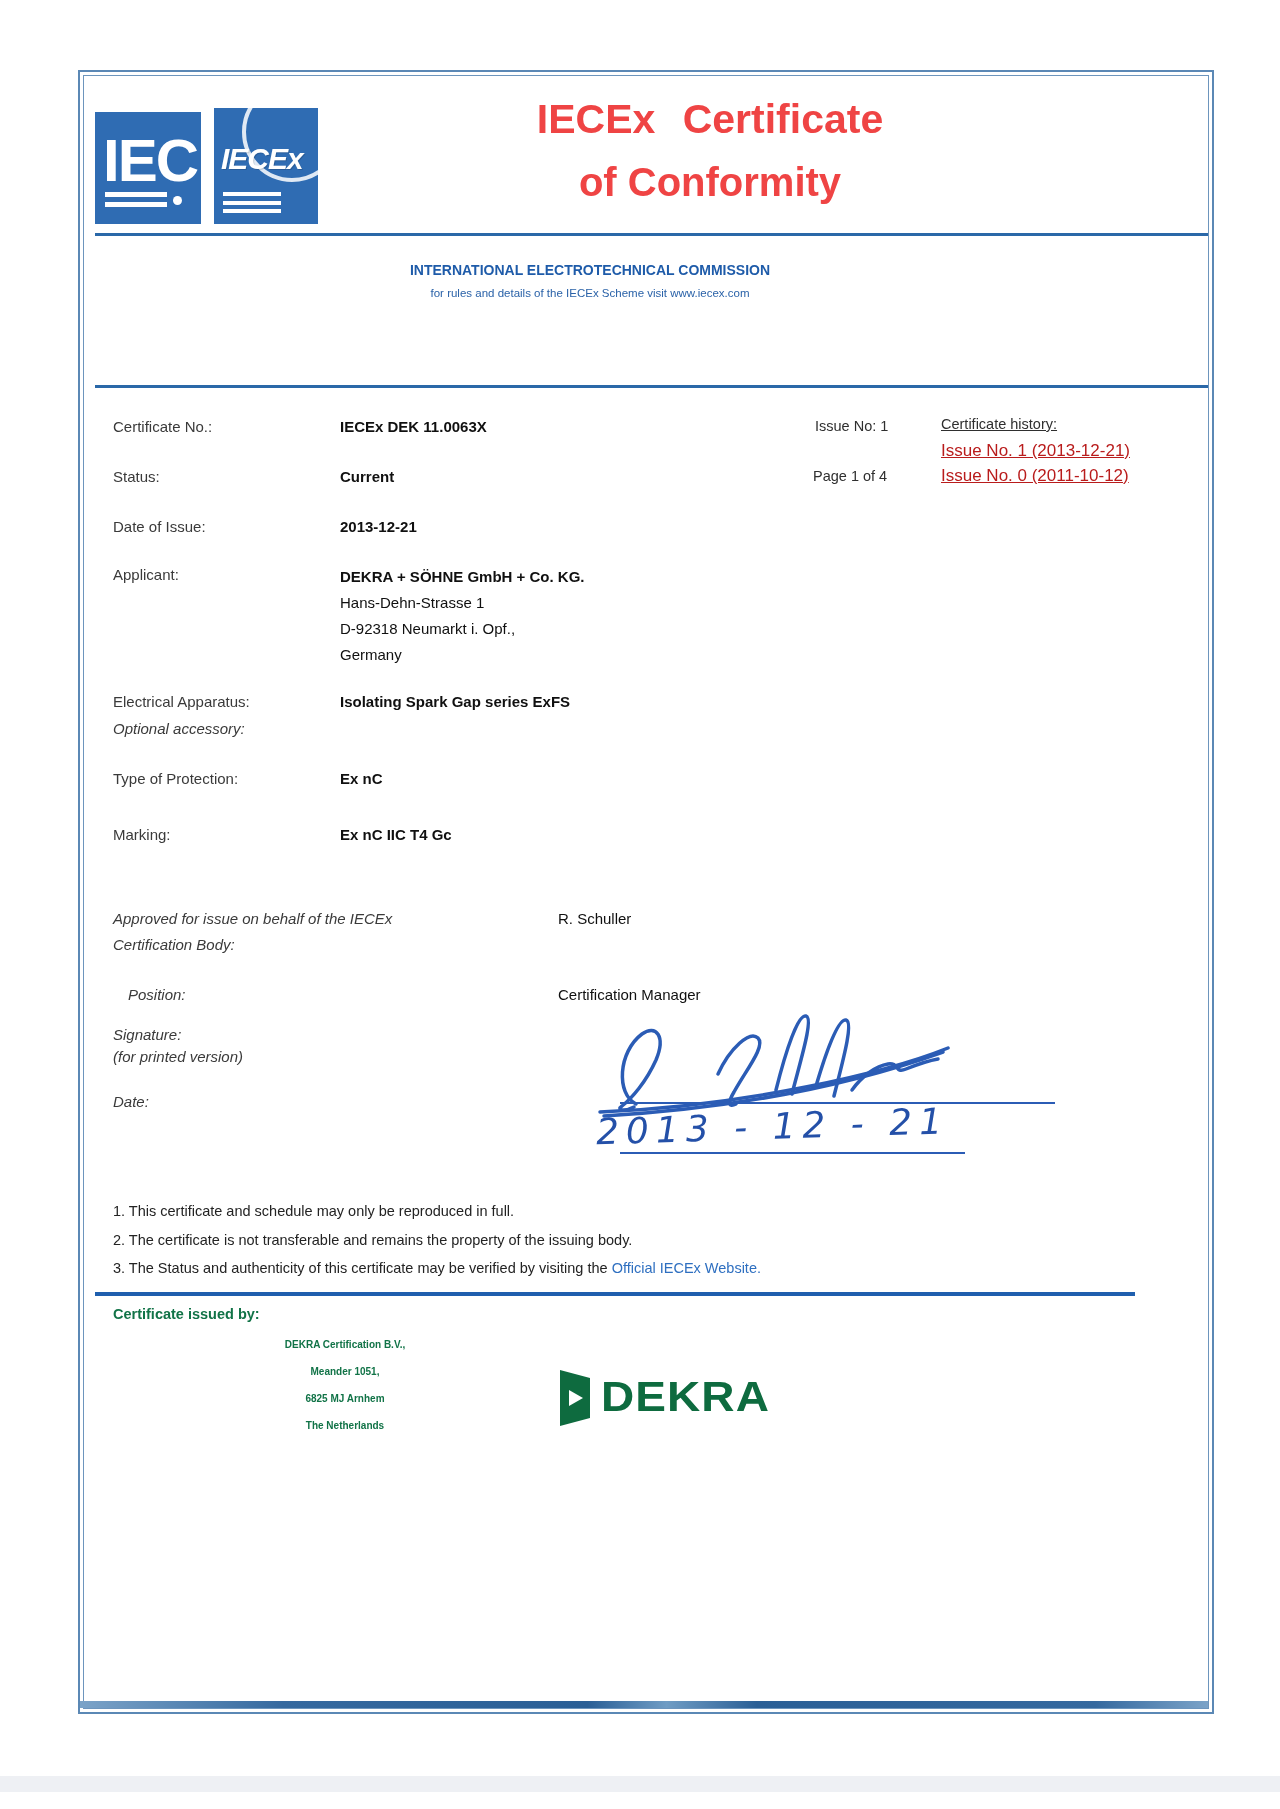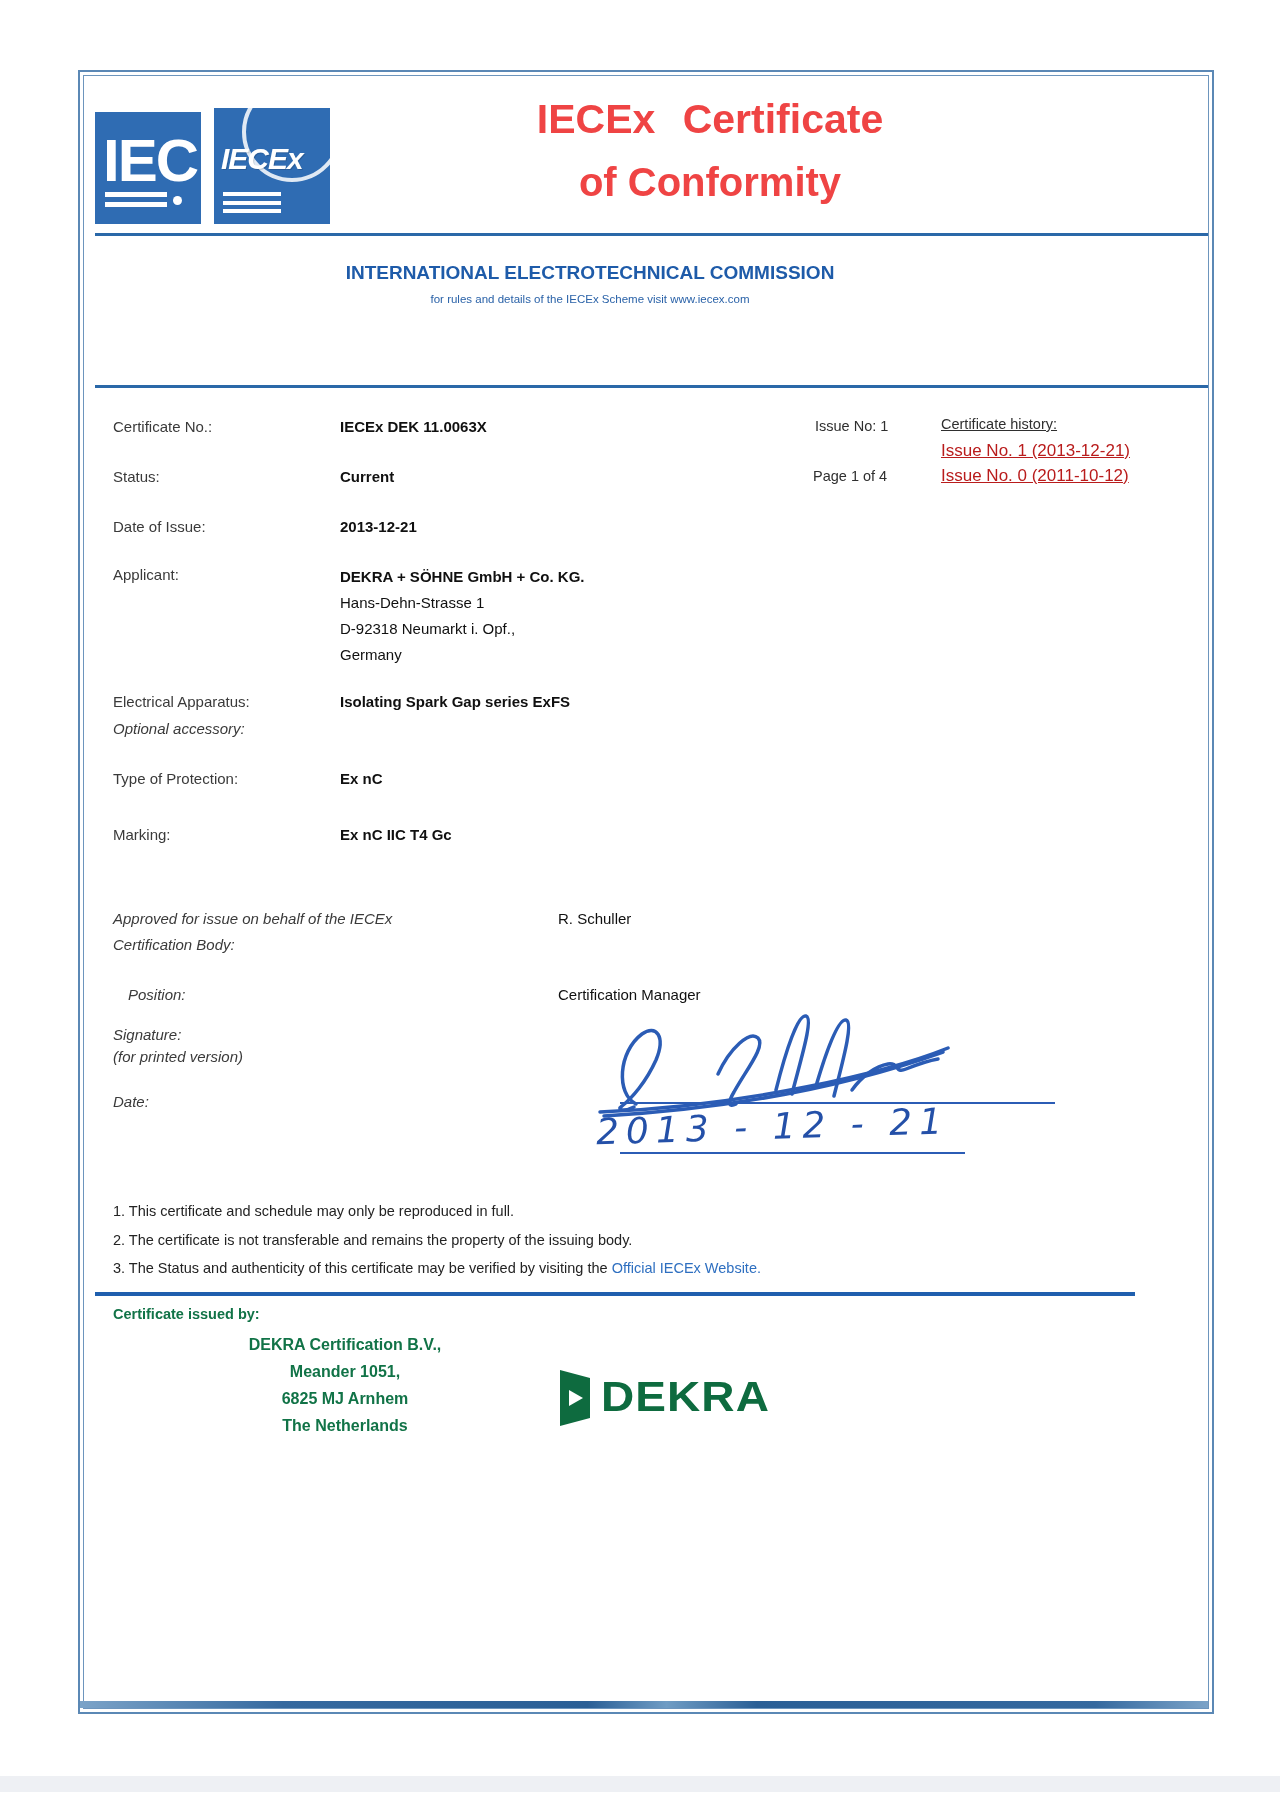--- a/index.html
+++ b/index.html
@@ -9,52 +9,52 @@
   
   .frame{left:78px;top:70px;width:1132px;height:1640px;border:2px solid #5b88b5;}
   .frame-inner{position:absolute;left:3px;top:3px;right:3px;bottom:3px;border:1px solid #6d95bd;}
   .frame-bottom-heavy{left:80px;top:1701px;width:1128px;height:7px;
     background:linear-gradient(90deg,#7ba3c8 0%,#35699f 18%,#2a5f96 45%,#6f9cc4 52%,#2a5f96 60%,#35699f 90%,#7ba3c8 100%);}
 
   
   .iec-logo{left:95px;top:112px;width:106px;height:112px;background:#2f6cb3;color:#fff;}
   .iec-logo .word{position:absolute;left:8px;top:14px;font-size:60px;font-weight:bold;letter-spacing:-2px;color:#fff;}
   .logo-bar{position:absolute;height:5px;background:#fff;}
-  .iecex-logo{left:214px;top:108px;width:116px;height:116px;background:#2f6cb3;color:#fff;overflow:hidden;}
+  .iecex-logo{left:214px;top:108px;width:104px;height:116px;background:#2f6cb3;color:#fff;overflow:hidden;}
   .iecex-logo .swirl{position:absolute;left:28px;top:-26px;width:92px;height:92px;border:4px solid rgba(255,255,255,.85);border-radius:50%;}
   .iecex-logo .word{position:absolute;left:7px;top:34px;font-size:30px;font-weight:bold;font-style:italic;letter-spacing:-1px;color:#fff;text-shadow:1px 1px 0 rgba(0,0,0,.15);}
   .title-block{left:430px;top:96px;width:560px;text-align:center;color:#ef4444;font-weight:bold;}
   .title-line1{font-size:41px;word-spacing:16px;}
   .title-line2{font-size:40px;margin-top:17px;}
 
   .rule{background:#2a68a8;height:3px;}
   .ruleA{left:95px;top:233px;width:1113px;}
   .ruleB{left:95px;top:385px;width:1113px;}
   .ruleC{left:95px;top:1292px;width:1040px;height:4px;background:#1f5fae;}
 
   .commission{left:95px;top:262px;width:990px;text-align:center;color:#1e5ba9;}
-  .comm1{font-size:19px;font-weight:bold;}
+  .comm1{font-size:14px;font-weight:bold;}
   .comm2{font-size:17.5px;font-weight:bold;margin-top:7px;}
   .comm3{font-size:11.5px;margin-top:9px;color:#2a62a8;}
 
   
   .lbl{font-size:15px;color:#3a3a3a;}
   .val{font-size:15px;color:#101010;font-weight:bold;}
   .valreg{font-size:15px;color:#101010;}
   .ital{font-style:italic;}
   .rcol{font-size:14.5px;color:#2f2f2f;}
   .hist{font-size:17px;color:#b91c1c;text-decoration:underline;}
   .addr div{line-height:26px;}
 
   .notes{left:113px;top:1203px;width:1000px;font-size:14.5px;color:#232323;}
   .notes div{margin-bottom:12.5px;}
   .weblink{color:#2e6fc0;}
 
   .green{color:#117347;}
-  .issuer-addr{left:245px;top:1331px;width:200px;text-align:center;font-size:16px;font-weight:bold;color:#117347;}
+  .issuer-addr{left:245px;top:1331px;width:200px;text-align:center;font-size:10px;font-weight:bold;color:#117347;}
   .issuer-addr div{line-height:27px;}
 
   .dekra-word{left:601px;top:1372px;font-size:43px;font-weight:bold;color:#0e6b3f;letter-spacing:1px;transform:scaleX(1.07);transform-origin:left center;}
 
   .sig-line{background:#2b5cb5;height:2px;}
   .hand-date{left:596px;top:1106px;width:340px;font-family:"DejaVu Sans",sans-serif;font-style:italic;font-size:36px;color:#2450a8;letter-spacing:7px;transform:rotate(-1.8deg);white-space:nowrap;}
 
   .bottom-strip{left:0;top:1776px;width:1280px;height:16px;background:#eef0f4;}
 </style>
 </head>

